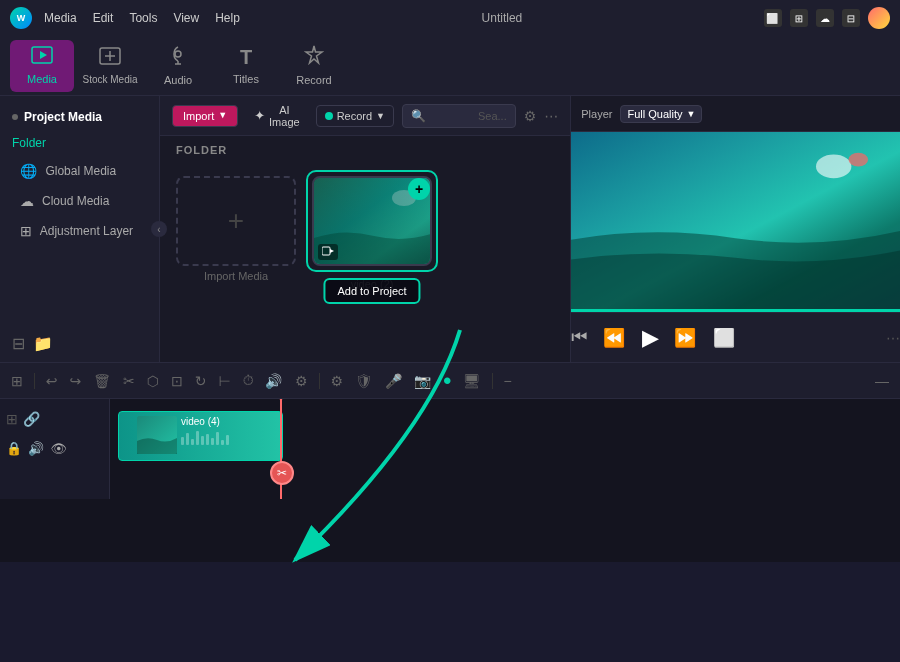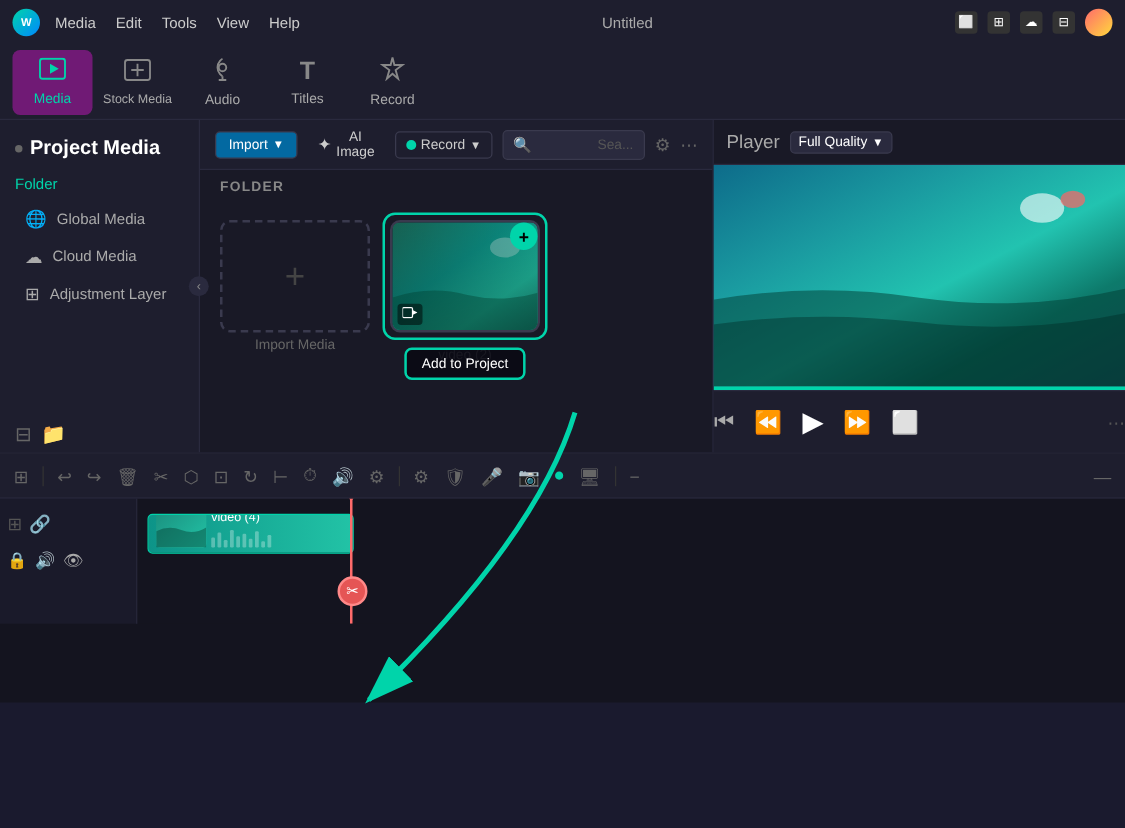--- a/index.html
+++ b/index.html
@@ -81,21 +81,21 @@
       display: flex;
       flex-direction: column;
     }
     .content-toolbar {
       height: 40px;
       display: flex; align-items: center; gap: 8px; padding: 0 12px;
       border-bottom: 1px solid #2a2a3e;
       background: #1e1e2e;
     }
     .btn-import {
-      background: #0369a1; border: 1px solid #3a3a4e; border-radius: 4px;
+      background: #be185d; border: 1px solid #3a3a4e; border-radius: 4px;
       color: #fff; font-size: 11px; padding: 4px 10px; cursor: pointer;
       display: flex; align-items: flex-start; gap: 4px;
     }
     .btn-ai-image {
       background: transparent; border: none; color: #ccc; font-size: 11px;
       cursor: pointer; display: flex; align-items: center; gap: 4px; padding: 4px 8px;
     }
     .btn-record {
       background: transparent; border: 1px solid #3a3a4e; border-radius: 4px;
       color: #ccc; font-size: 11px; cursor: pointer;
@@ -150,21 +150,21 @@
     .player-area {
       width: 340px;
       background: #191926;
       display: flex; flex-direction: column;
       border-left: 1px solid #2a2a3e;
     }
     .player-toolbar {
       height: 36px; display: flex; align-items: center; gap: 8px; padding: 0 10px;
       border-bottom: 1px solid #2a2a3e;
     }
-    .player-label { font-size: 15px; color: #aaa; }
+    .player-label { font-size: 11px; color: #aaa; }
     .quality-select {
       background: #2a2a3e; border: 1px solid #3a3a4e; border-radius: 4px;
       color: #fff; font-size: 11px; padding: 2px 6px; display: flex; align-items: center; gap: 4px; cursor: pointer;
     }
     .player-video {
       flex: 1; background: linear-gradient(135deg, #0d6b8a 0%, #1a9aa0 30%, #22c3b0 50%, #0d7a6b 70%, #1a5a6b 100%);
       position: relative; overflow: hidden;
     }
     .player-video::before {
       content: '';
@@ -214,24 +214,24 @@
     .playhead {
       position: absolute; top: 0; bottom: 0; width: 2px; background: #ff6b6b; z-index: 10;
       left: 170px;
     }
     .playhead::before {
       content: ''; position: absolute; top: -6px; left: -5px;
       border: 6px solid transparent; border-top: 8px solid #ff6b6b;
     }
 
     .video-clip {
-      position: absolute; height: 32px; top: 12px; left: 8px;
+      position: absolute; height: 50px; top: 12px; left: 8px;
       background: linear-gradient(to right, #0d9488, #22c3a6);
       border-radius: 4px; border: 1px solid #00d4aa;
-      display: flex; align-items: flex-end; gap: 4px; padding: 4px 6px;
+      display: flex; align-items: flex-start; gap: 4px; padding: 4px 18px;
       width: 165px; overflow: hidden;
     }
     .clip-thumbnail {
       width: 40px; height: 38px;
       background: linear-gradient(135deg, #1a8a7a, #22c3a6);
       border-radius: 3px; flex-shrink: 0;
     }
 
     
     .arrow-svg { position: absolute; pointer-events: none; z-index: 30; }
@@ -303,21 +303,21 @@
     </span>
     <span style="color:#aaa">Record</span>
   </div>
 </div>
 
 <div class="main-layout" style="height:266px;">
 
   <div class="sidebar" style="position:relative;">
     <div class="sidebar-header">
       <div class="sidebar-header-dot"></div>
-      <span style="font-size:16px;font-weight:600;">Project Media</span>
+      <span style="font-size:12px;font-weight:600;">Project Media</span>
     </div>
     <div class="sidebar-folder-label">Folder</div>
     <div class="sidebar-item">
       <span class="si-icon">🌐</span>
       <span>Global Media</span>
     </div>
     <div class="sidebar-item">
       <span class="si-icon">☁</span>
       <span>Cloud Media</span>
     </div>

